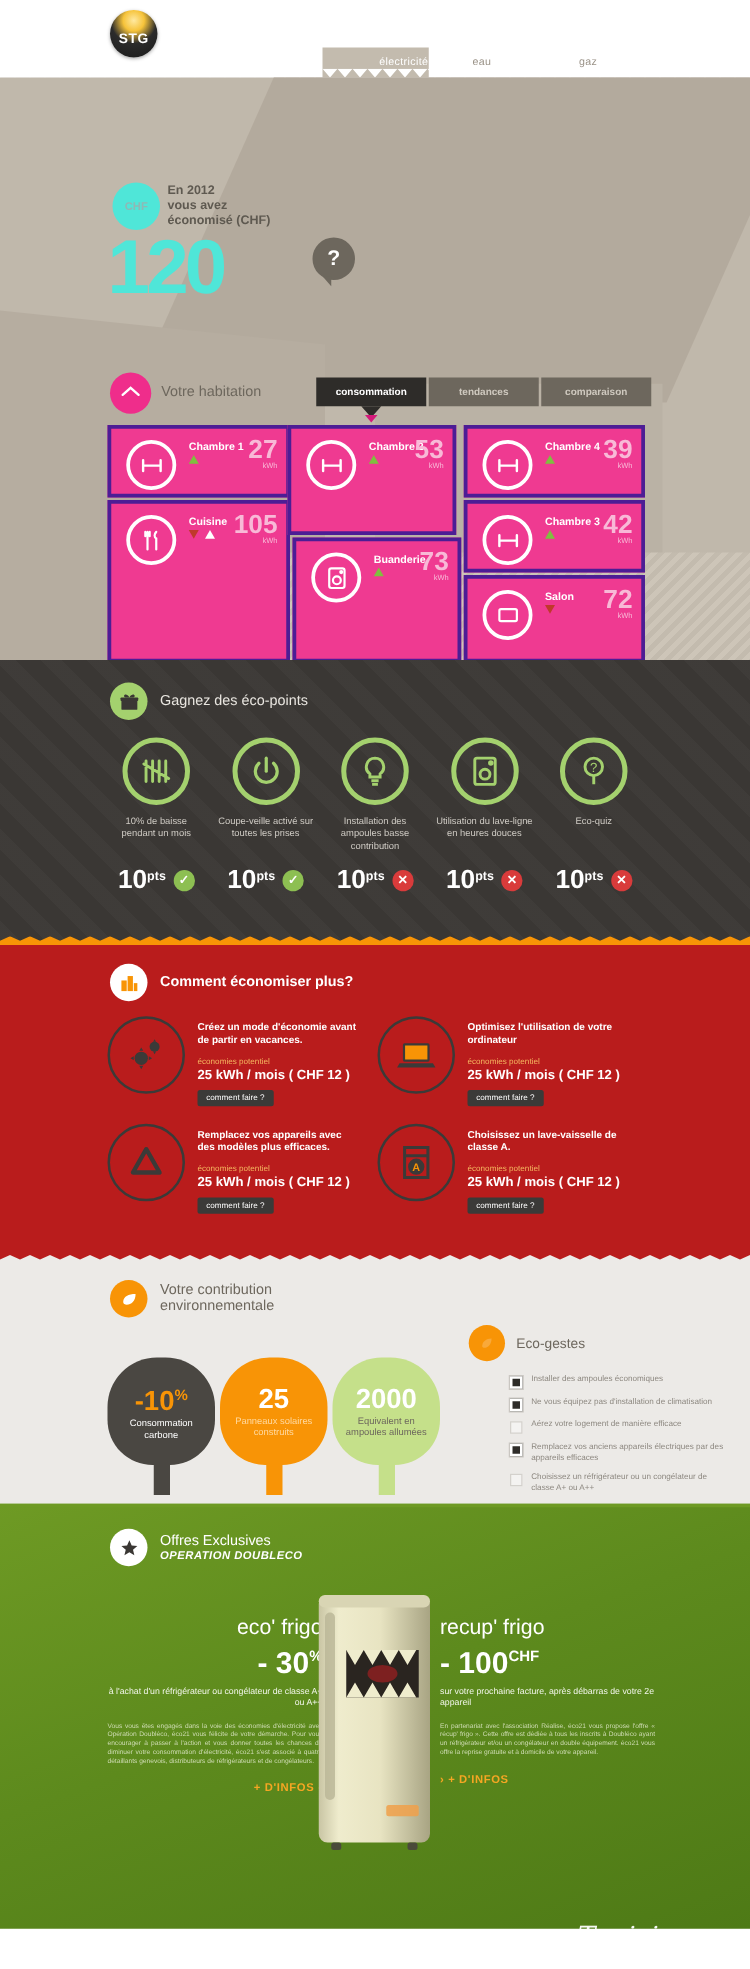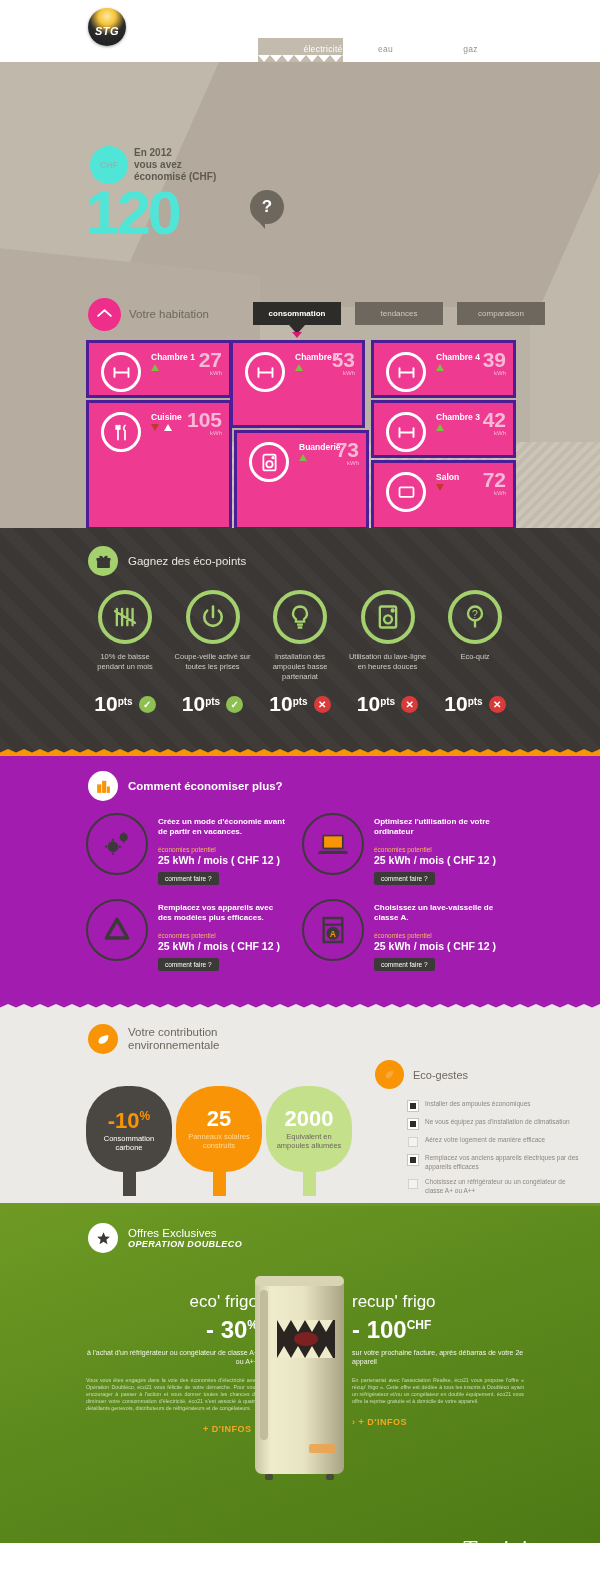--- a/index.html
+++ b/index.html
@@ -12,21 +12,21 @@
 
   
   .header { height: 62px; background: #ffffff; position: relative; }
   .logo {
     position: absolute; left: 88px; top: 8px; width: 38px; height: 38px;
     border-radius: 50%;
     background: radial-gradient(circle at 50% 22%, #ffe9a0 0%, #f6c33a 24%, #2b2b2b 52%, #1a1a1a 100%);
     display: flex; align-items: flex-end; justify-content: center;
     box-shadow: 0 1px 3px rgba(0,0,0,.35);
   }
-  .logo span { color: #fff; font-size: 11px; font-weight: bold; font-style: italic;
+  .logo span { color: #fff; font-size: 11px; font-weight: bold; 
     letter-spacing: .5px; margin-bottom: 9px; }
   .topnav { position: absolute; left: 258px; top: 38px; display: flex; }
   .topnav div { width: 85px; text-align: center; font-size: 8.5px; color: #9a9287;
     padding: 6px 0 8px; letter-spacing: .3px; }
   .topnav div.active { background: #c3bbae; color: #fff; padding-left: 45px; }
 
   
   .zig { position: absolute; left: 0; width: 600px; height: 7px; z-index: 5; }
 
   
@@ -56,23 +56,23 @@
     display: flex; align-items: center; justify-content: center; }
   .qmark:after { content:""; position:absolute; bottom:-5px; left:8px; border-left:7px solid transparent;
     border-right:0 solid transparent; border-top:8px solid #6d675d; }
 
   
   .hab-icon { position: absolute; left: 88px; top: 236px; width: 33px; height: 33px;
     border-radius: 50%; background: #ef2d8b; display:flex; align-items:center; justify-content:center; }
   .hab-icon svg { width: 17px; height: 17px; }
   .hab-title { position: absolute; left: 129px; top: 246px; color: #6d675d; font-size: 11.5px; }
 
-  .subtabs { position: absolute; left: 253px; top: 240px; display: flex; gap: 14px; }
+  .subtabs { position: absolute; left: 253px; top: 240px; display: flex; gap: 2px; }
   .subtab { width: 88px; text-align: center; font-size: 8px; color: #cfc9bf; padding: 7px 0;
-    background: #6d675d; position: relative; }
+    background: #6d675d; position: relative; font-weight: bold; }
   .subtab.active { background: #2e2c29; color: #fff; font-weight: bold; }
   .subtab.active:after { content:""; position:absolute; left:50%; margin-left:-8px; bottom:-9px;
     border-left:8px solid transparent; border-right:8px solid transparent; border-top:9px solid #2e2c29; }
   .subtab.active:before { content:""; position:absolute; left:50%; margin-left:-5px; bottom:-13px;
     border-left:5px solid transparent; border-right:5px solid transparent; border-top:6px solid #d4197a; z-index:2;}
 
   
   .rooms { position: absolute; left: 86px; top: 278px; width: 430px; height: 190px; }
   .room { position: absolute; background: #ef3a91; border: 3px solid #4c1d95; }
   .room .ring { position: absolute; left: 12px; top: 9px; width: 40px; height: 40px;
@@ -110,21 +110,21 @@
   .pts-row { display: flex; justify-content: space-between; padding: 10px 86px 0; }
   .pts-item { width: 78px; display: flex; align-items: center; justify-content: center; gap: 6px; }
   .pts-num { color: #fff; font-size: 21px; font-weight: bold; }
   .pts-sup { color: #fff; font-size: 10px; font-weight: bold; vertical-align: super; }
   .badge { width: 17px; height: 17px; border-radius: 50%; display:flex; align-items:center;
     justify-content:center; font-size: 10px; color: #fff; font-weight: bold; }
   .badge.ok { background: #8dbf52; }
   .badge.no { background: #d93b3b; }
 
   
-  .tips { position: relative; height: 255px; background: #a21caf; }
+  .tips { position: relative; height: 255px; background: #b91c1c; }
   .tips .sec-circle { background: #fff; }
   .tips .sec-title { color: #fff; font-weight: bold; }
   .tips-grid { display: flex; flex-wrap: wrap; padding: 12px 86px 0; gap: 0 16px; }
   .tip { width: 200px; display: flex; gap: 10px; margin-bottom: 14px; }
   .tip-ring { width: 62px; height: 62px; min-width: 62px; border-radius: 50%; border: 2px solid #3b3a38;
     display:flex; align-items:center; justify-content:center; }
   .tip-ring svg { width: 32px; height: 32px; }
   .tip-body { flex: 1; padding-top: 4px; }
   .tip-title { font-size: 8px; color: #fff; line-height: 10px; font-weight: bold; }
   .tip-eco { font-size: 6.5px; color: #f6b860; margin-top: 9px; }
@@ -371,21 +371,21 @@
         </div>
         <div class="eco-label">Coupe-veille activé sur toutes les prises</div>
       </div>
       <div class="eco-item">
         <div class="eco-ring">
           <svg viewBox="0 0 24 24" stroke="#a4d16e" stroke-width="2" fill="none">
               <path d="M12 3a6 6 0 0 0-3.5 10.8V16h7v-2.2A6 6 0 0 0 12 3z"></path>
               <path d="M9.5 18.5h5M10 21h4"></path>
             </svg>
         </div>
-        <div class="eco-label">Installation des ampoules basse partenariat</div>
+        <div class="eco-label">Installation des ampoules basse contribution</div>
       </div>
       <div class="eco-item">
         <div class="eco-ring">
           <svg viewBox="0 0 24 24" stroke="#a4d16e" stroke-width="2" fill="none">
               <rect x="5" y="3" width="14" height="18" rx="1.5"></rect>
               <circle cx="12" cy="14" r="3.4"></circle>
               <circle cx="16" cy="6.4" r=".9" fill="#a4d16e"></circle>
             </svg>
         </div>
         <div class="eco-label">Utilisation du lave-ligne en heures douces</div>

